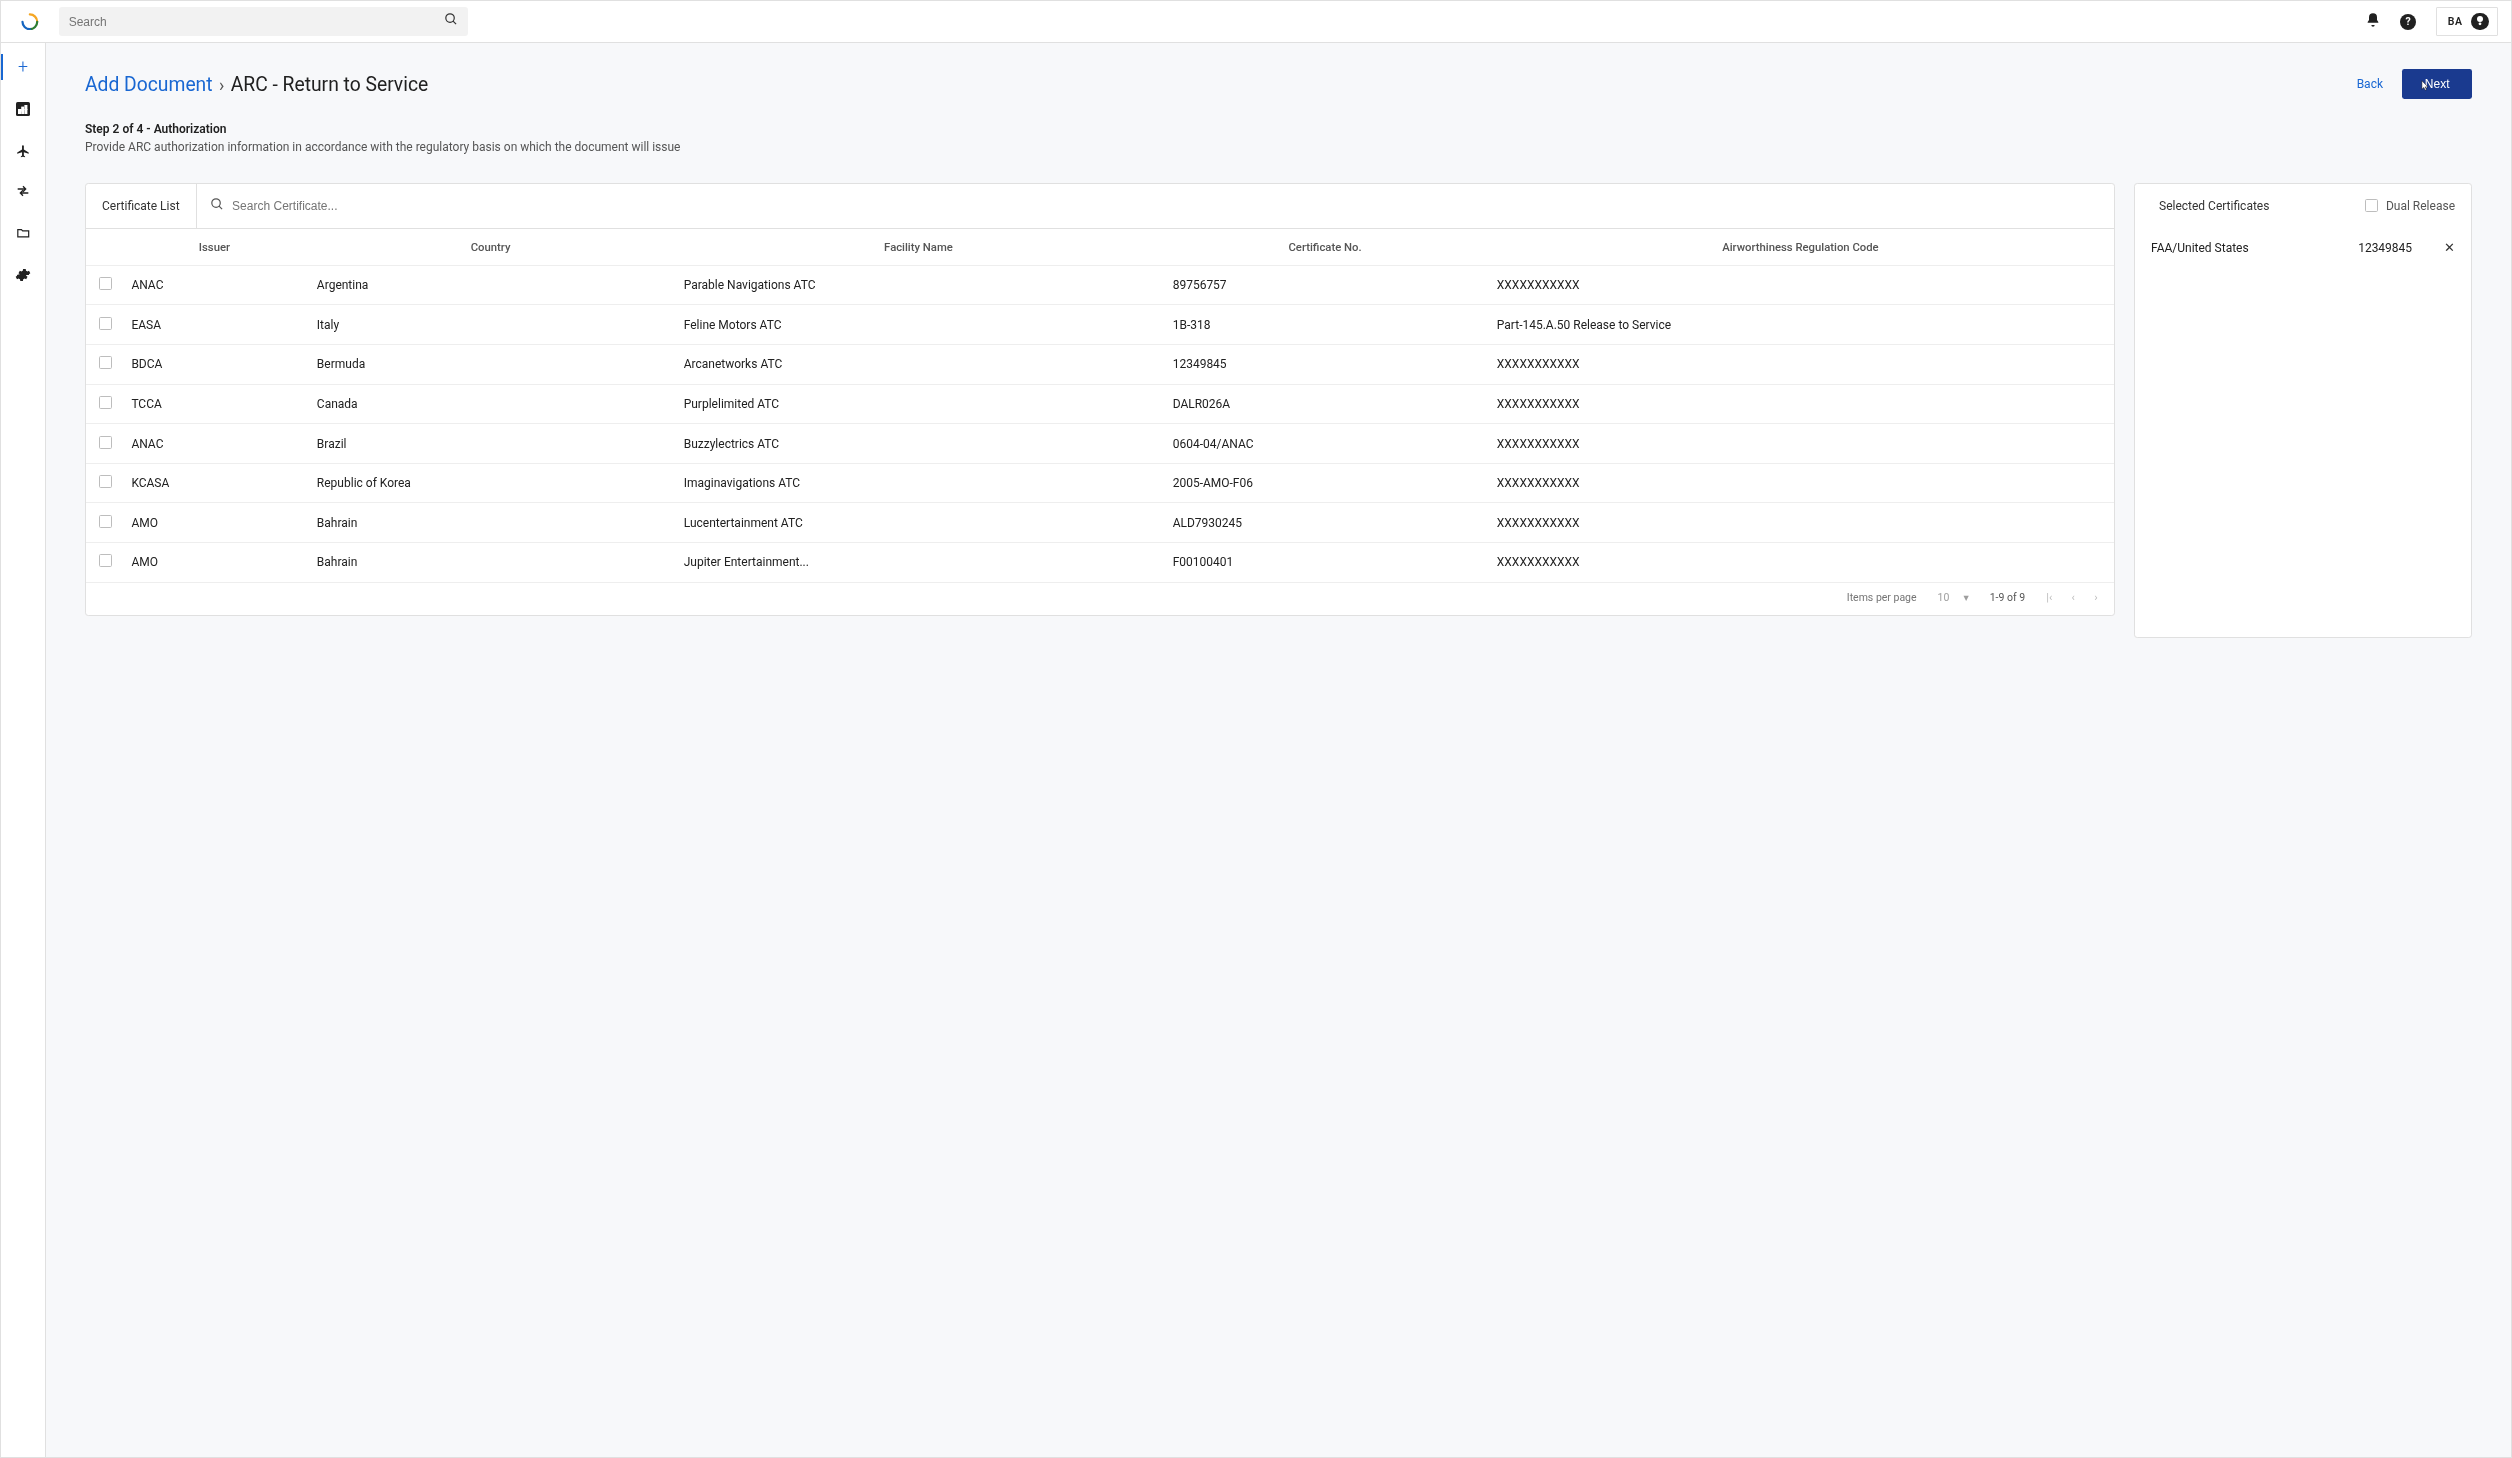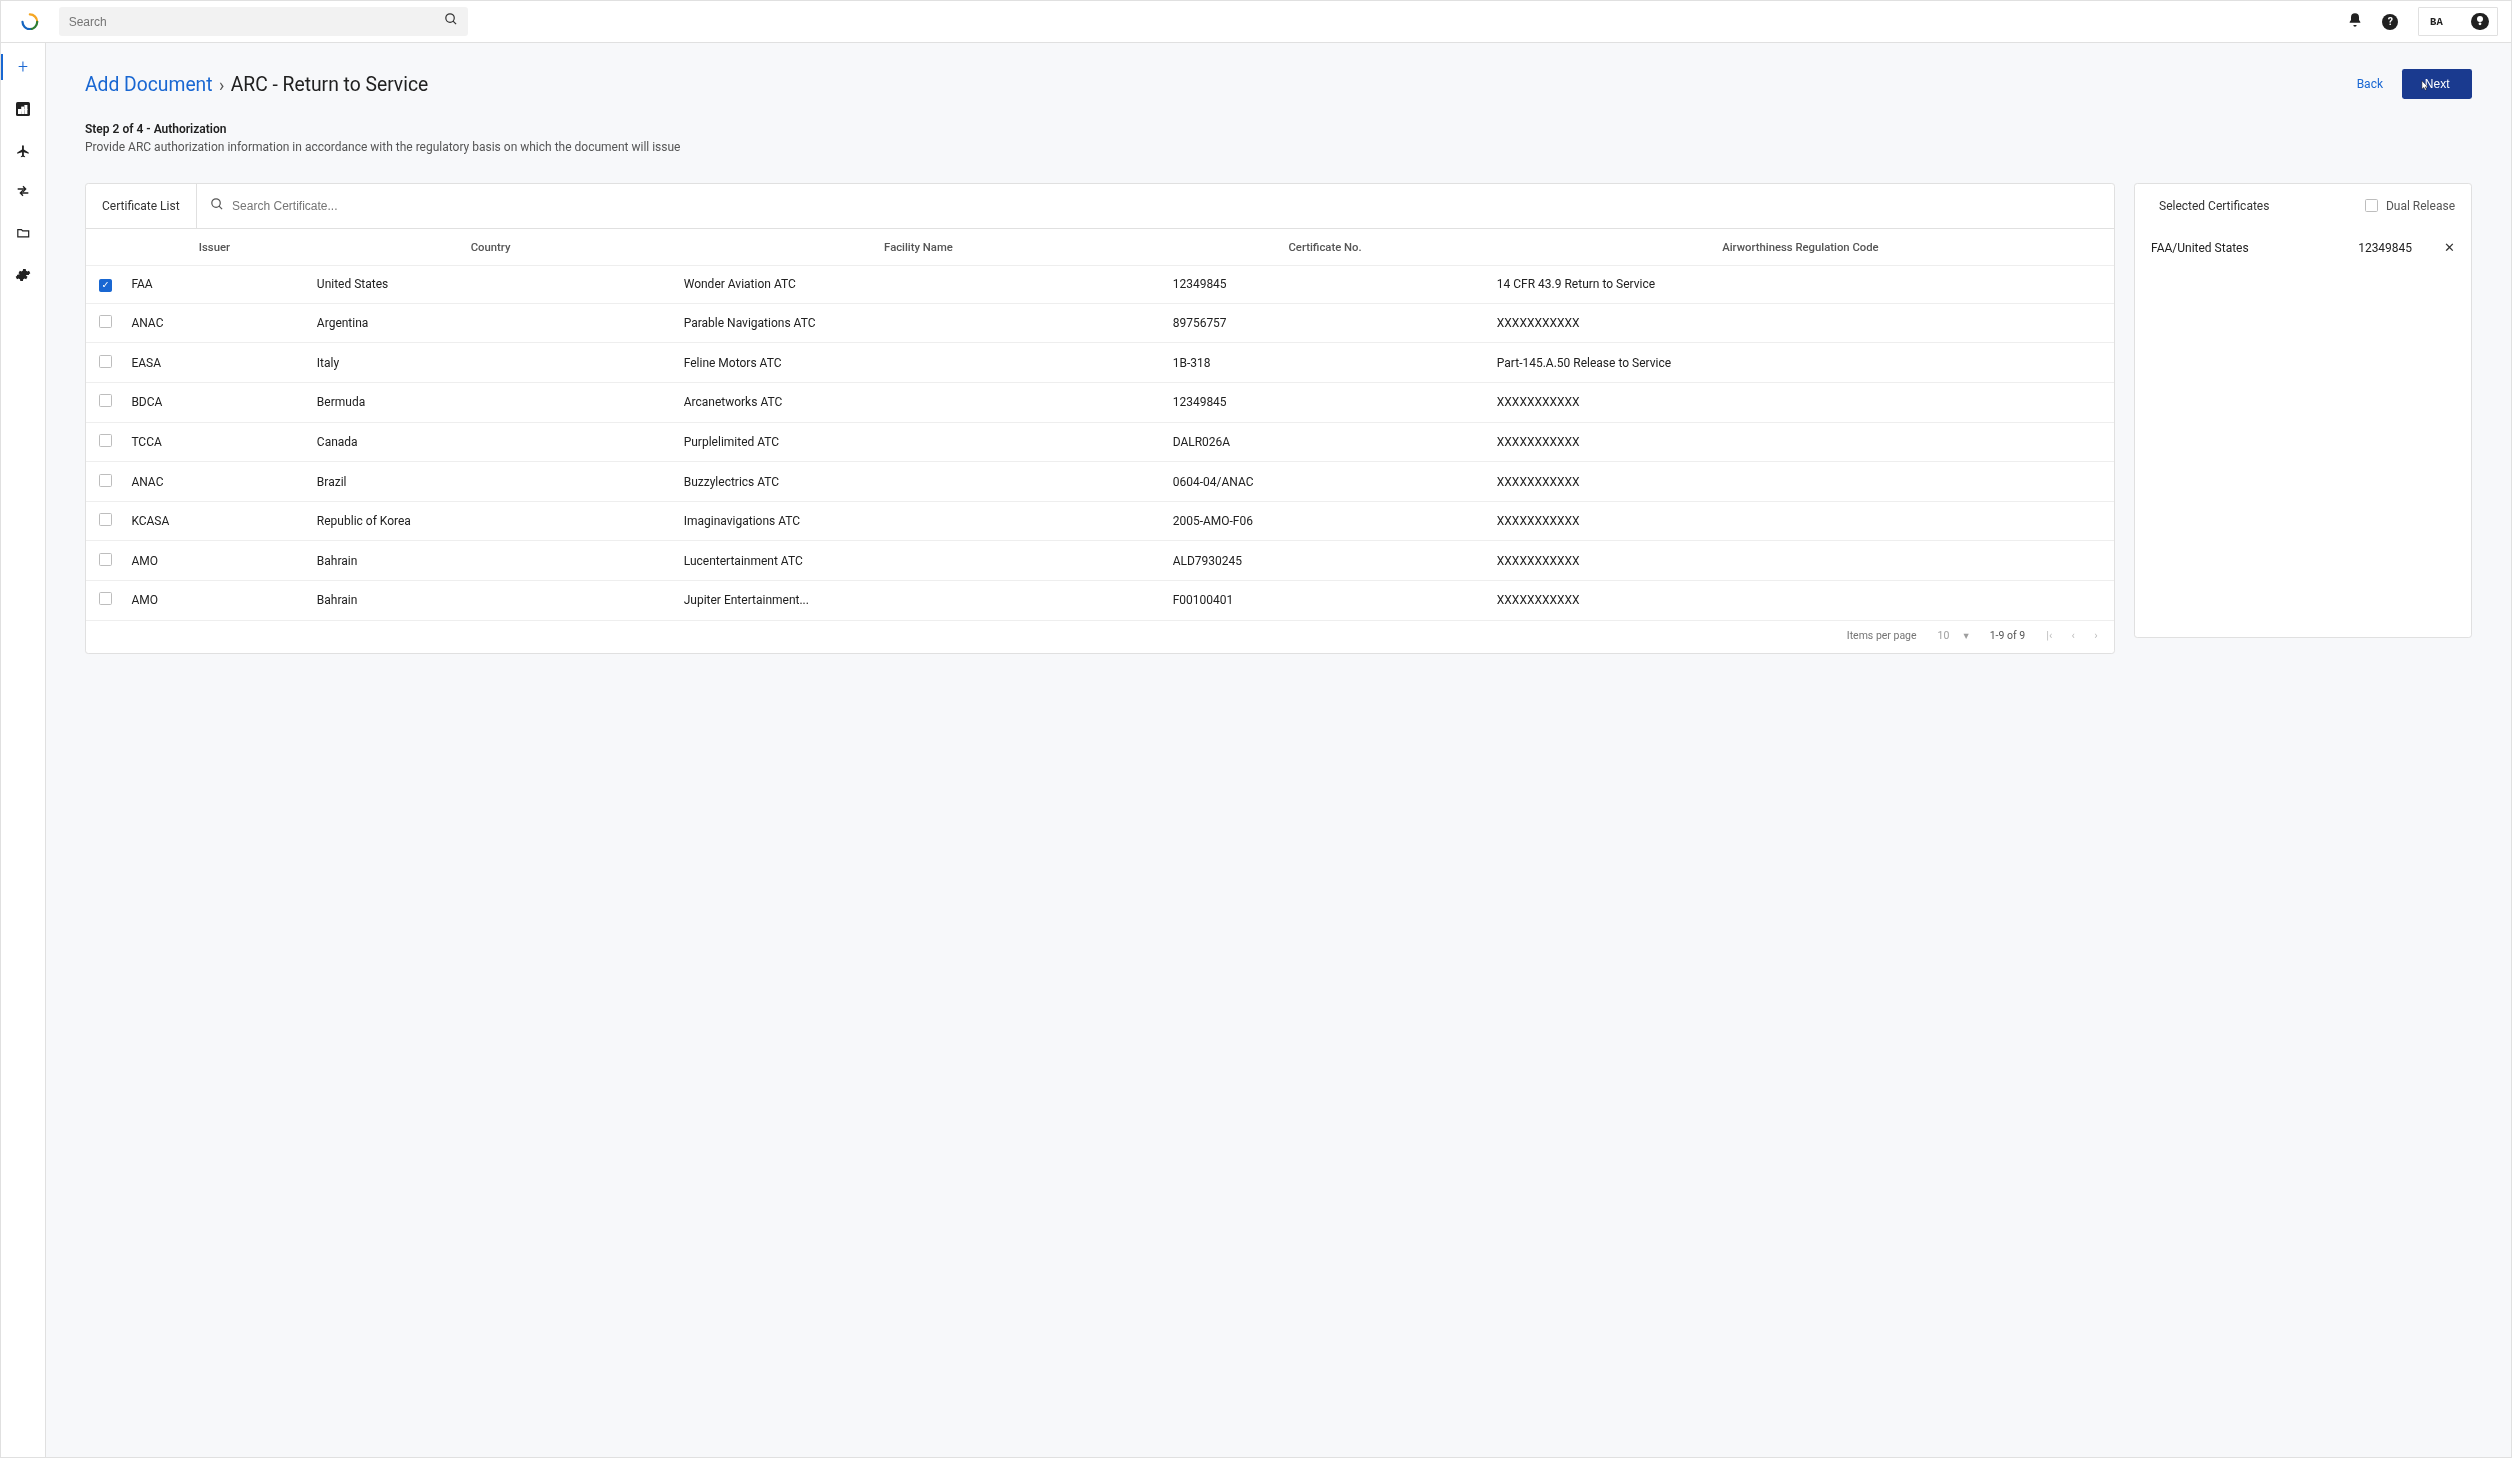--- a/index.html
+++ b/index.html
@@ -66,23 +66,22 @@
       font-size: 16px;
       color: #212121;
       cursor: pointer;
     }
     .user-chip {
       display: flex;
       align-items: center;
       border: 0.8px solid #e0e0e0;
       border-radius: 1px;
       padding: 4.8px 8px 4.8px 11.3px;
-      gap: 28px;
-      cursor: pointer;
-      font-family: Liberation Mono, monospace;
+      gap: 9px;
+      cursor: pointer;
     }
     .user-chip .initials {
       font-weight: 600;
       font-size: 10.5px;
       letter-spacing: 0.4px;
     }
     .avatar-circle {
       width: 17.7px;
       height: 17.7px;
       border-radius: 50%;
@@ -488,28 +487,20 @@
                 <th class="col-check"></th>
                 <th>Issuer</th>
                 <th>Country</th>
                 <th>Facility Name</th>
                 <th>Certificate No.</th>
                 <th>Airworthiness Regulation Code</th>
               </tr>
             </thead>
             <tbody id="cert-tbody">
                 <tr>
-    <td class="col-check"><span class="chk checked"></span></td>
-    <td>FAA</td>
-    <td>United States</td>
-    <td>Wonder Aviation ATC</td>
-    <td>12349845</td>
-    <td>14 CFR 43.9 Return to Service</td>
-  </tr>
-                <tr>
     <td class="col-check"><span class="chk"></span></td>
     <td>ANAC</td>
     <td>Argentina</td>
     <td>Parable Navigations ATC</td>
     <td>89756757</td>
     <td>XXXXXXXXXXX</td>
   </tr>
                 <tr>
     <td class="col-check"><span class="chk"></span></td>
     <td>EASA</td>

